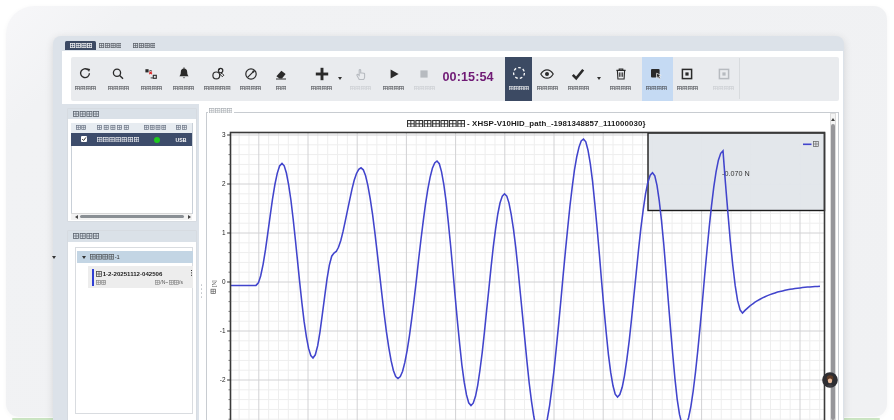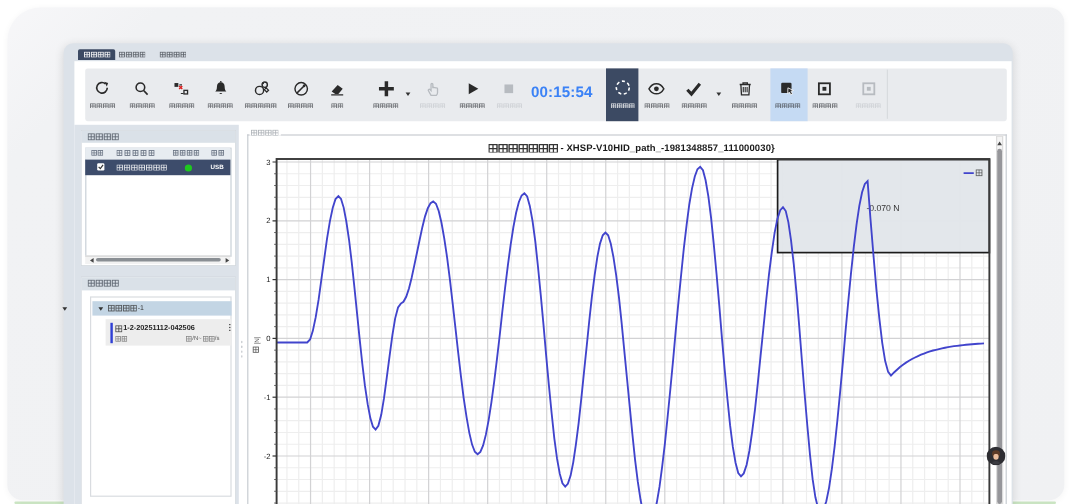--- a/index.html
+++ b/index.html
@@ -296,21 +296,21 @@
         <line x1="7.80" y1="0.45" x2="7.80" y2="4.35" stroke="#b7bbc0" stroke-width="0.63"></line>
         <rect x="11.25" y="0.45" width="3.90" height="3.90" fill="none" stroke="#b7bbc0" stroke-width="0.7"></rect>
         <line x1="11.25" y1="2.40" x2="15.15" y2="2.40" stroke="#b7bbc0" stroke-width="0.63"></line>
         <line x1="13.20" y1="0.45" x2="13.20" y2="4.35" stroke="#b7bbc0" stroke-width="0.63"></line>
         <rect x="16.65" y="0.45" width="3.90" height="3.90" fill="none" stroke="#b7bbc0" stroke-width="0.7"></rect>
         <line x1="16.65" y1="2.40" x2="20.55" y2="2.40" stroke="#b7bbc0" stroke-width="0.63"></line>
         <line x1="18.60" y1="0.45" x2="18.60" y2="4.35" stroke="#b7bbc0" stroke-width="0.63"></line>
       </svg>
     </div>
     <div style="position:absolute;left:337.80px;top:76.60px;width:0;height:0;border-left:2.3px solid transparent;border-right:2.3px solid transparent;border-top:3px solid #333"></div>
-    <div style="position:absolute;left:442.5px;top:69.8px;font:bold 12.6px 'Liberation Sans',sans-serif;color:#3b82f6;letter-spacing:0.1px">00:15:54</div>
+    <div style="position:absolute;left:442.5px;top:69.8px;font:bold 12.6px 'Liberation Sans',sans-serif;color:#701a75;letter-spacing:0.1px">00:15:54</div>
     <div style="position:absolute;left:505.4px;top:56.6px;width:26.5px;height:44px;background:#3c4a63"></div>
     <div style="position:absolute;left:510.60px;top:65.2px">
       <svg width="16" height="16" viewBox="0 0 16 16" style="display:block">
         <circle cx="8" cy="8" r="5.4" fill="none" stroke="#fff" stroke-width="1.3" stroke-dasharray="2.6 2.2"></circle>
       </svg>
     </div>
     <div style="position:absolute;left:508.65px;top:85.60px">
       <svg width="19.90" height="4.60" viewBox="0 0 19.90 4.60" style="display:block" opacity="0.9">
         <rect x="0.45" y="0.45" width="3.70" height="3.70" fill="none" stroke="#fff" stroke-width="0.65"></rect>
         <line x1="0.45" y1="2.30" x2="4.15" y2="2.30" stroke="#fff" stroke-width="0.59"></line>

